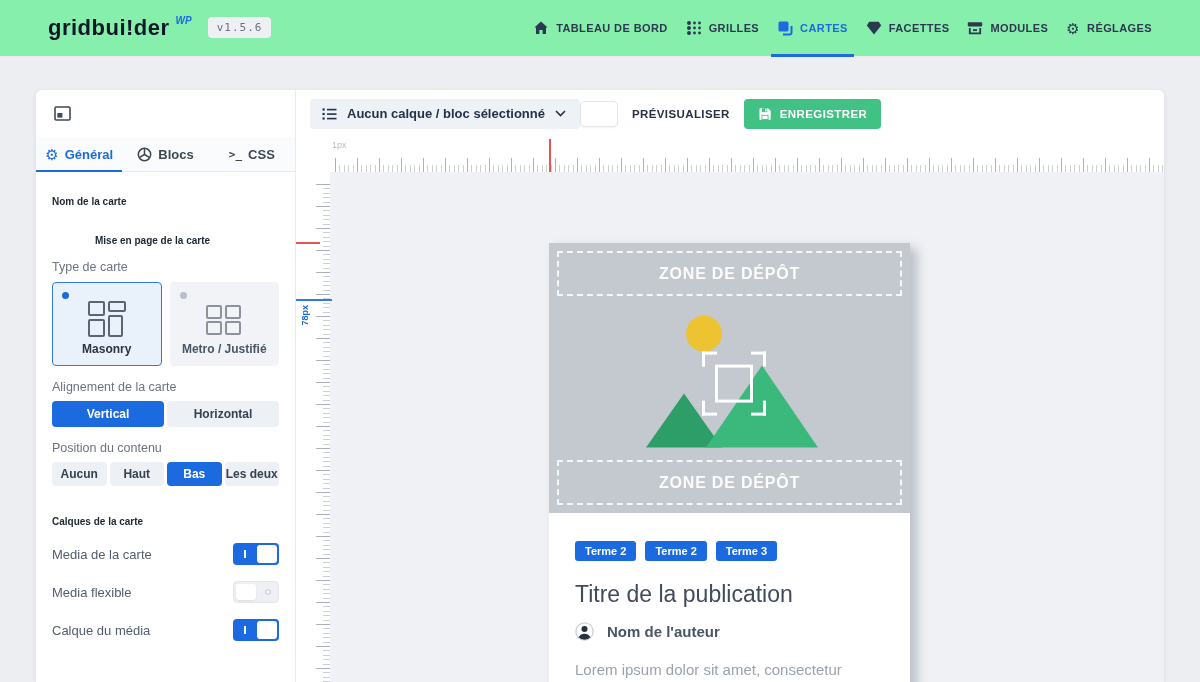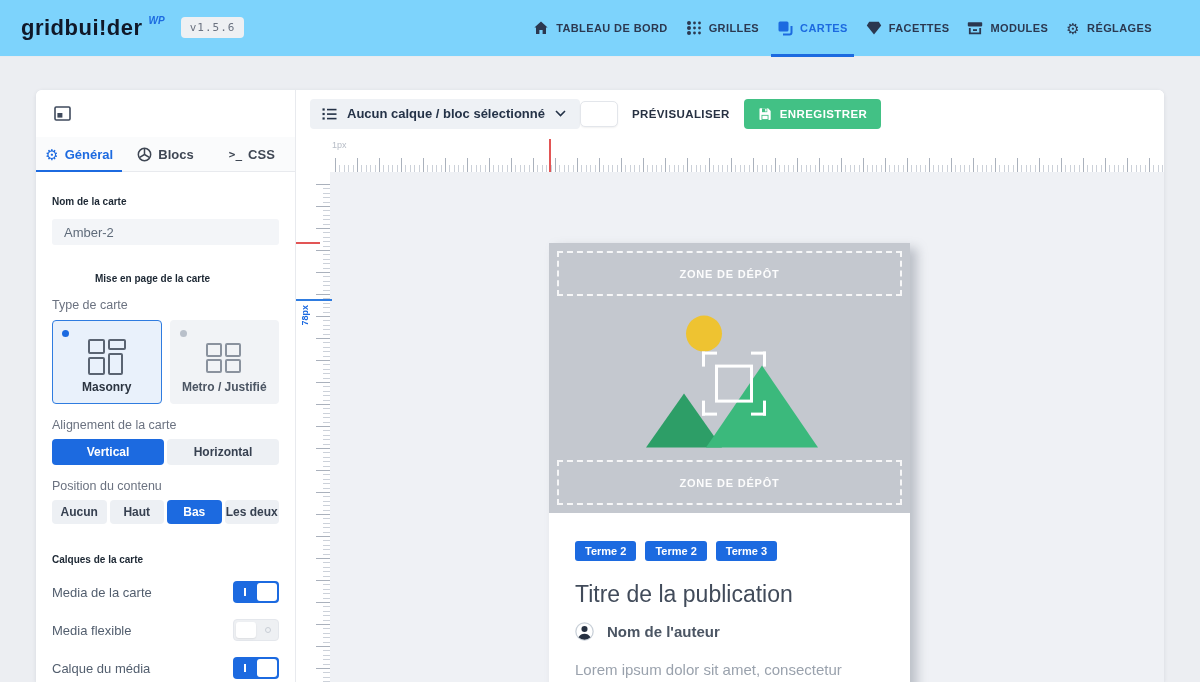--- a/index.html
+++ b/index.html
@@ -5,23 +5,23 @@
   * { margin:0; padding:0; box-sizing:border-box; }
   html,body { width:1200px; height:682px; overflow:hidden; }
   body {
     font-family:"Liberation Sans","DejaVu Sans",sans-serif;
     background:#eceef2; color:#2b3850; font-size:13px;
   }
   svg { display:block; }
 
   
   .navbar{
-    height:57px; background:#7dd3fc; border-bottom:1px solid #e9ebef;
+    height:57px; background:#86efac; border-bottom:1px solid #e9ebef;
     display:flex; align-items:center; justify-content:space-between;
-    padding:0 48px 0 21px;
+    padding:0 48px 0 48px;
   }
   .brand{ display:flex; align-items:flex-start; gap:6px; }
   .logo{ font-size:22px; font-weight:800; letter-spacing:.5px; color:#101828; line-height:26px;}
   .logo-sup{ font-size:10px; font-weight:800; color:#1c6ae0; font-style:italic; margin-top:0px;}
   .version-badge{
     margin-left:10px; margin-top:2px; background:#eef0f3; color:#6b7280;
     font-family:"DejaVu Sans Mono",monospace; font-size:11px; letter-spacing:1px;
     padding:4px 9px; border-radius:4px;
   }
   .nav-items{ display:flex; align-items:stretch; height:57px; gap:18px;}
@@ -155,21 +155,21 @@
 
   
   .card-preview{
     position:absolute; left:253px; top:71px; width:361px; height:560px;
     background:#fff; box-shadow:7px 5px 10px rgba(110,118,132,.40);
   }
   .card-media{ height:270px; background:#c4c8cf; position:relative; }
   .dropzone{
     position:absolute; left:8px; right:8px; height:45px;
     border:2px dashed rgba(255,255,255,.85); display:flex; align-items:center; justify-content:center;
-    color:rgba(255,255,255,.95); font-size:11px; font-weight:700; letter-spacing:.8px;
+    color:rgba(255,255,255,.95); font-size:16px; font-weight:700; letter-spacing:.8px;
   }
   .dropzone.top{ top:8px; }
   .dropzone.bottom{ bottom:8px; }
   .media-art{ position:absolute; left:50%; top:50%; transform:translate(-50%,-46%); width:180px; height:140px; }
   .sun{ position:absolute; left:46px; top:2px; width:36px; height:36px; border-radius:50%; background:#eec331; }
   .mtn{ position:absolute; bottom:6px; width:0; height:0; }
   .mtn-left{ left:6px; border-left:38px solid transparent; border-right:38px solid transparent; border-bottom:54px solid #2d9e67; }
   .mtn-right{ left:66px; border-left:56px solid transparent; border-right:56px solid transparent; border-bottom:82px solid #3bb97c; }
   .crop-frame{ position:absolute; left:62px; top:38px; width:64px; height:64px; }
   .crop-frame .sq{ position:absolute; left:13px; top:13px; width:38px; height:38px; border:3px solid #fff; }
@@ -287,21 +287,20 @@
         <span>Blocs</span>
       </div>
       <div class="tab">
         <span class="css-glyph">&gt;_</span>
         <span>CSS</span>
       </div>
     </div>
 
     <div class="sidebar-body">
       <h3 class="s-heading mt-sm">Nom de la carte</h3>
-      <input class="name-input" value="Amber-2" style="">
 
       <h3 class="s-heading mt-lg">Mise en page de la carte</h3>
 
       <div class="s-label" style="margin-top:14px;">Type de carte</div>
       <div class="type-row">
         <div class="type-card selected">
           <span class="radio"></span>
           <span class="t-icon">
             <svg width="42" height="40" viewBox="0 0 42 40" fill="none" stroke="#5a6472" stroke-width="2">
               <rect x="3" y="3" width="15" height="13" rx="1"></rect>

